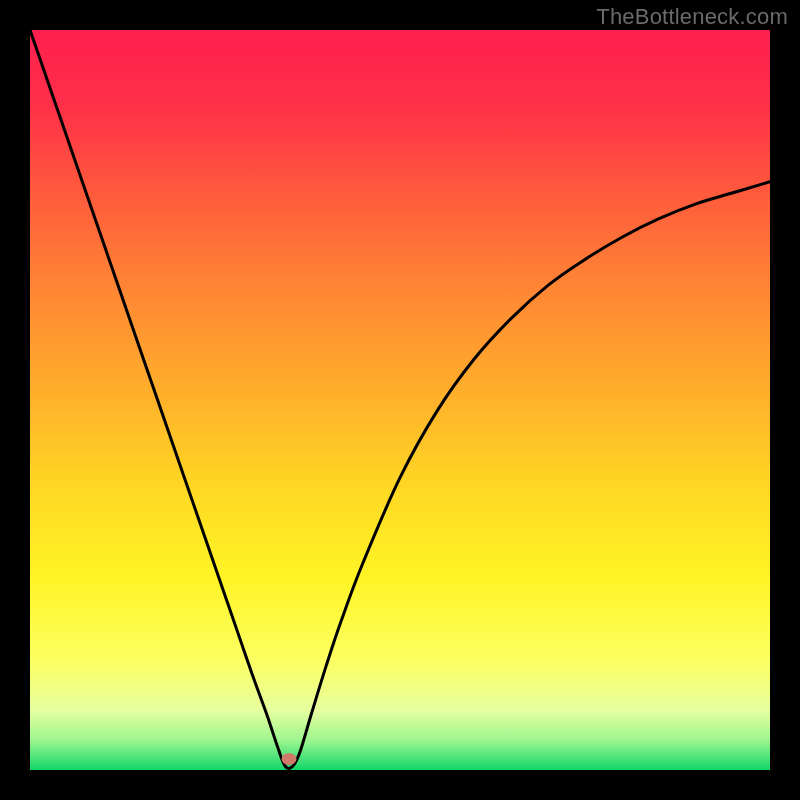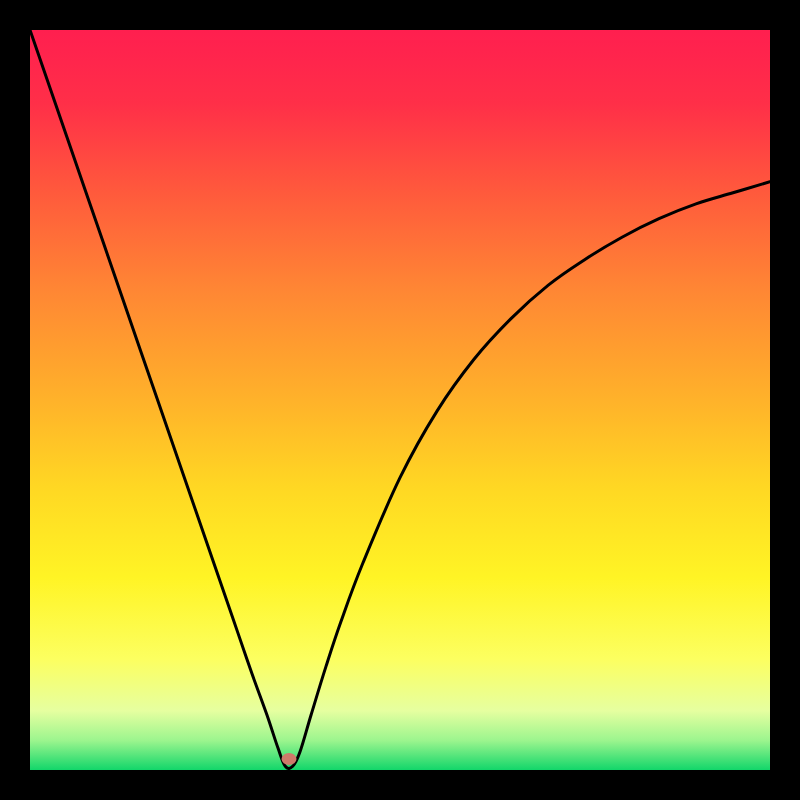--- a/index.html
+++ b/index.html
@@ -34,20 +34,21 @@
     width: 740px;
     height: 740px;
   }
   svg { display: block; }
 </style>
 </head>
 <body>
 
 <div class="outer">
 
+  <div class="watermark">TheBottleneck.com</div>
 
   <div class="plot">
     <svg id="chart-svg" viewBox="0 0 740 740" width="740" height="740">
       <defs>
         <linearGradient id="bg-grad" x1="0" y1="0" x2="0" y2="1">
             <stop offset="0%" stop-color="#ff1f4f"></stop>
             <stop offset="10%" stop-color="#ff2f48"></stop>
             <stop offset="22%" stop-color="#ff5a3c"></stop>
             <stop offset="35%" stop-color="#ff8634"></stop>
             <stop offset="50%" stop-color="#ffb22a"></stop>

